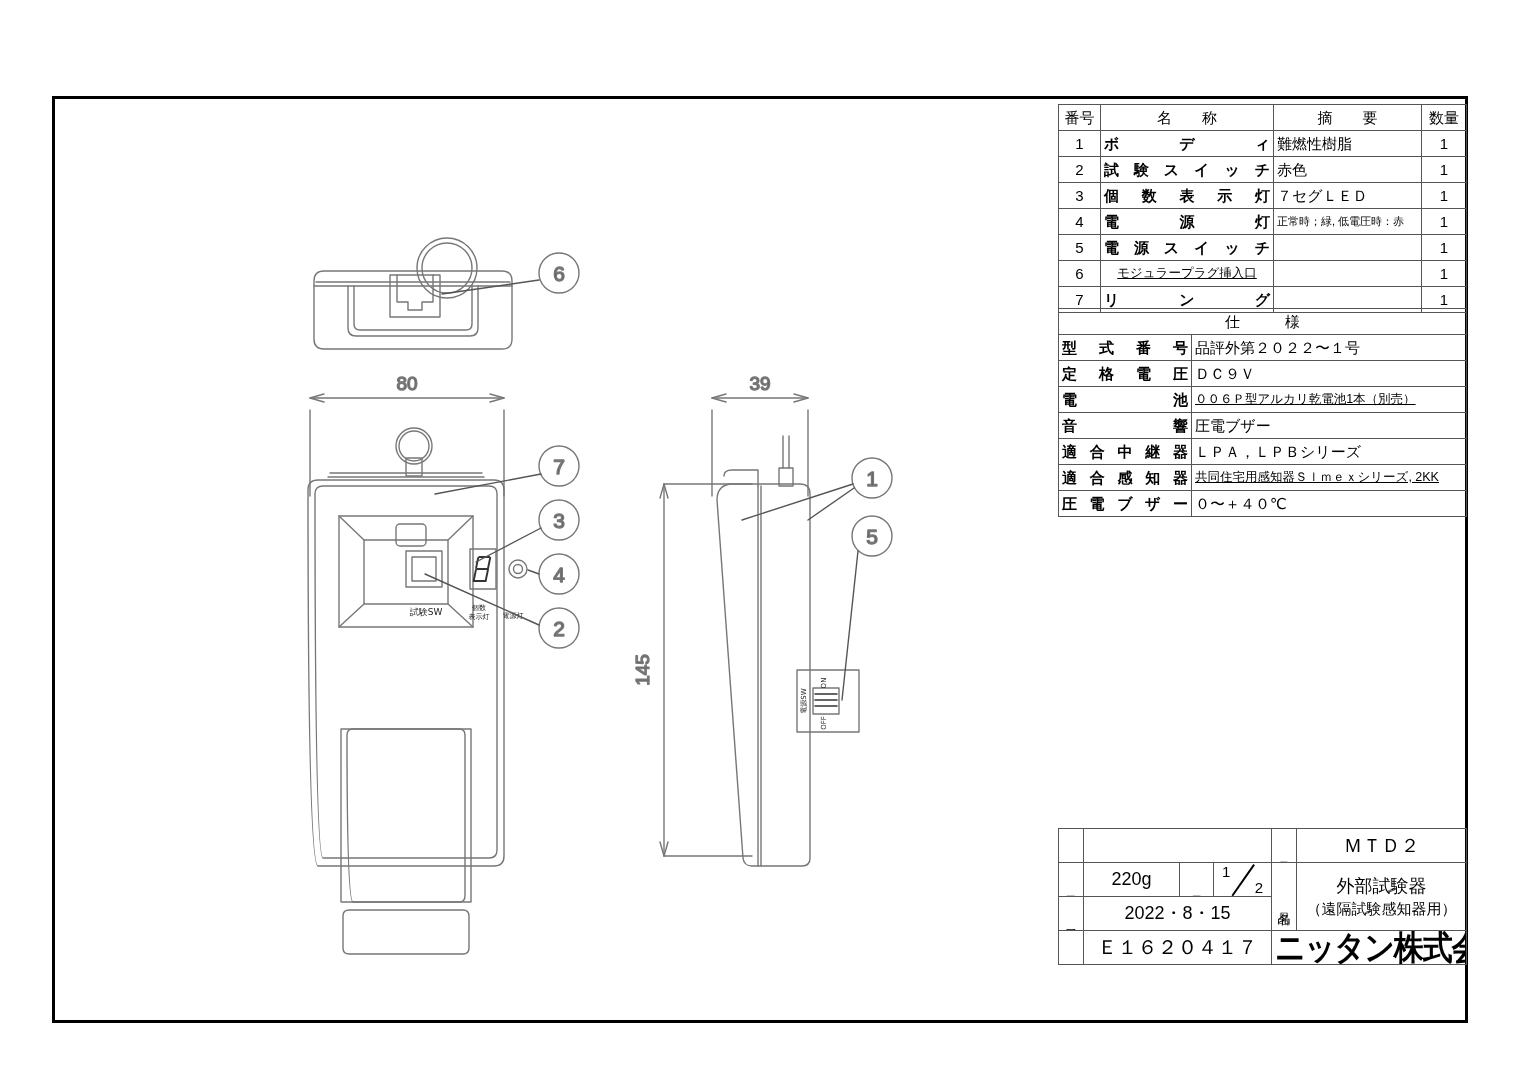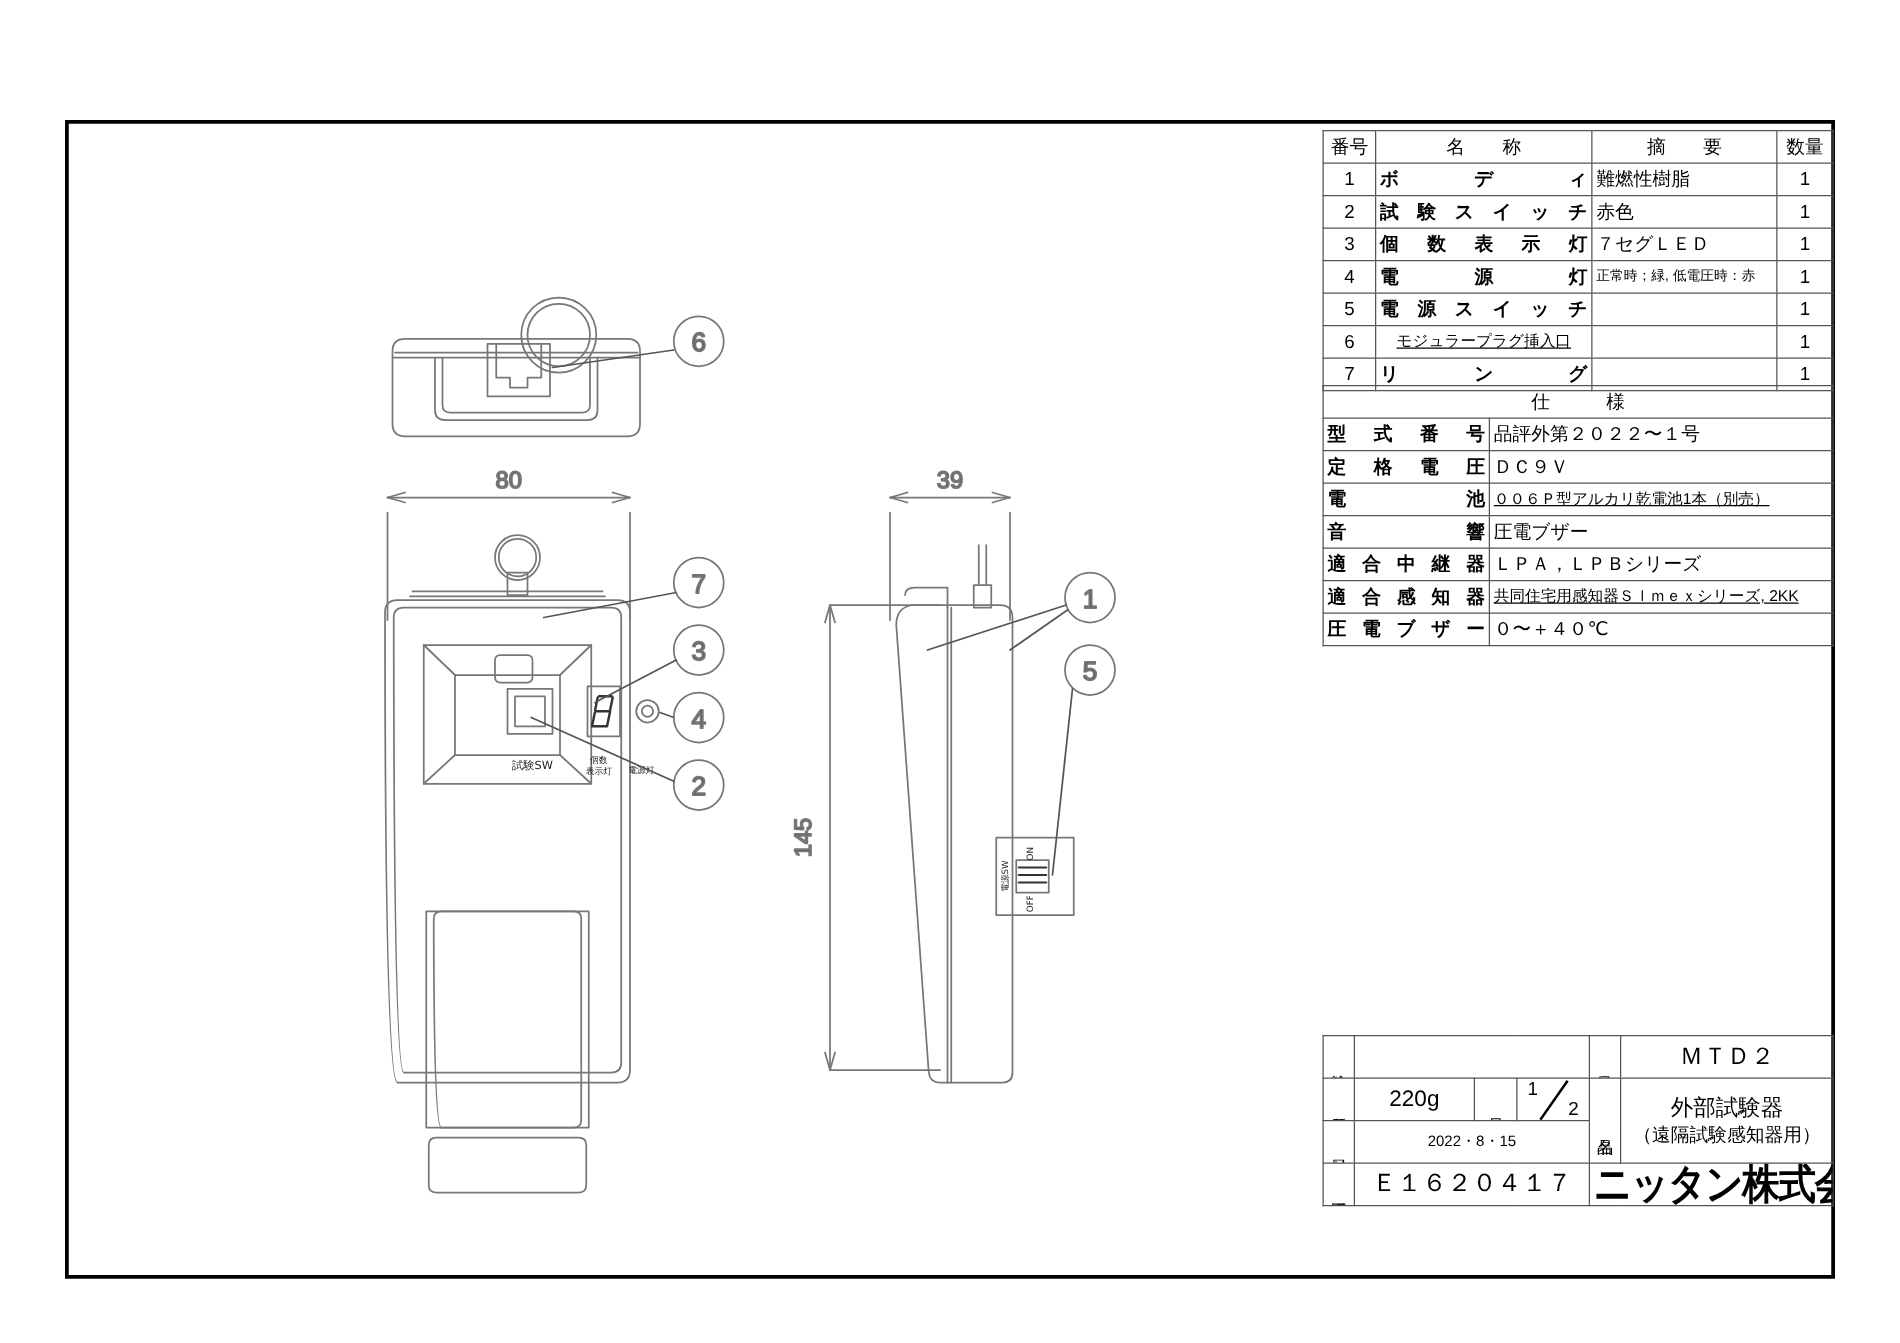--- a/index.html
+++ b/index.html
@@ -405,21 +405,21 @@
         </td>
         <td class="c" rowspan="2">
           <div style="font-size:18px;line-height:24px">外部試験器</div>
           <div style="font-size:15px;line-height:22px">（遠隔試験感知器用）</div>
         </td>
       </tr>
       <tr>
         <td class="c">
           <span class="vtxt">日付</span>
         </td>
-        <td class="c" colspan="3" style="font-size:12px">2022・8・15</td>
+        <td class="c" colspan="3" style="font-size:18px">2022・8・15</td>
       </tr>
       <tr>
         <td class="c">
           <span class="vtxt">図番</span>
         </td>
         <td class="c" colspan="3" style="font-size:20px">Ｅ１６２０４１７</td>
         <td class="c" colspan="2">
           <div id="logo">ニッタン株式会社</div>
         </td>
       </tr>

